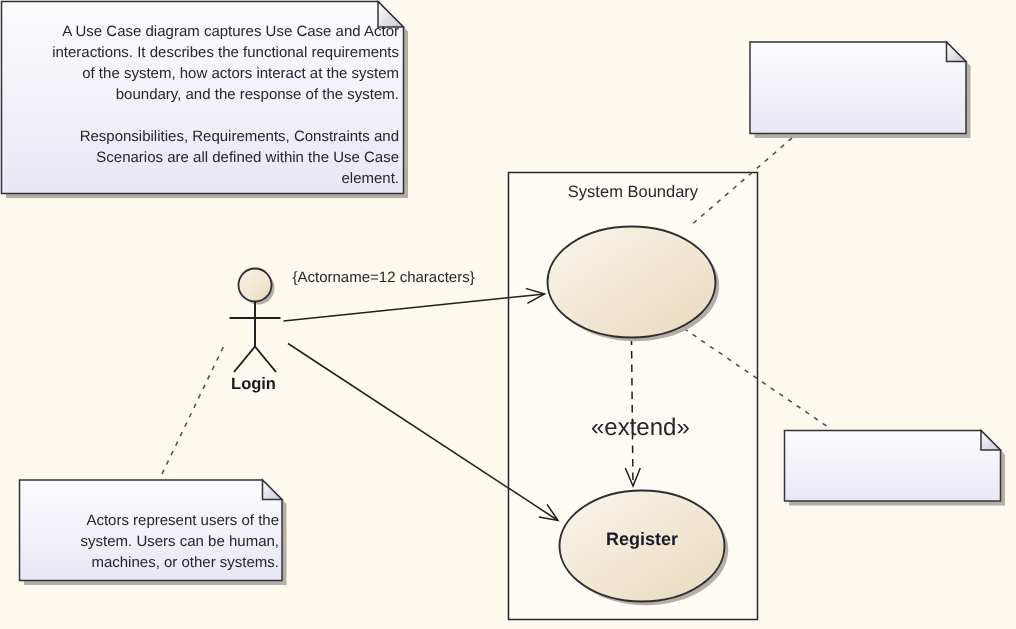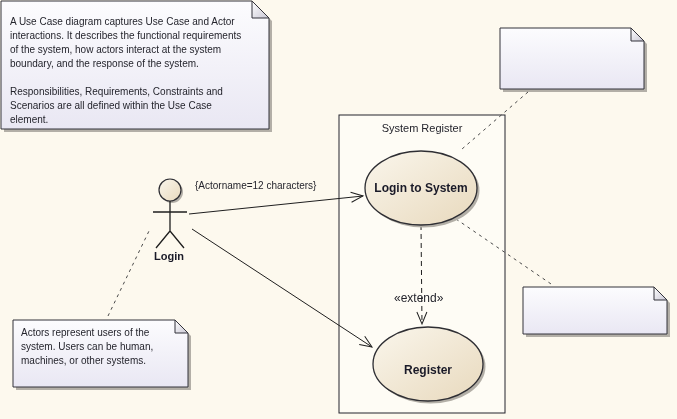--- a/index.html
+++ b/index.html
@@ -11,20 +11,21 @@
     font-family:"Liberation Sans",sans-serif;
   }
   .stage svg{position:absolute;left:0;top:0;}
   .txt{
     position:absolute;
     font-family:"Liberation Sans",sans-serif;
     font-size:10px;
     line-height:14px;
     color:#25252D;
     white-space:pre-line;
+    text-align:right;
   }
   .center{text-align:center;}
   .bold{font-weight:bold;color:#1A1A28;}
   .shadow{fill:#B3AFA7;stroke:none;}
   .note-body{fill:url(#gNote);stroke:#33333B;stroke-width:1;}
   .note-fold{fill:url(#gFold);stroke:#33333B;stroke-width:1;}
   .uc{fill:url(#gUC);stroke:#2E2E33;stroke-width:1.3;}
   .assoc{stroke:#1F1F1F;stroke-width:1;fill:none;}
   .extendline{stroke:#1F1F1F;stroke-width:1;fill:none;stroke-dasharray:5 4;}
   .notelink{stroke:#4A4A4A;stroke-width:1;fill:none;stroke-dasharray:3 4;}
@@ -99,28 +100,27 @@
 interactions. It describes the functional requirements
 of the system, how actors interact at the system
 boundary, and the response of the system.
 
 Responsibilities, Requirements, Constraints and
 Scenarios are all defined within the Use Case
 element.</div>
 
 
 
-  <div class="txt" style="left:21px;top:326px;width:165px">Actors represent users of the
+  <div class="txt" style="left:21px;top:341px;width:165px">Actors represent users of the
 system. Users can be human,
 machines, or other systems.</div>
 
-  <div class="txt center" style="left:339px;top:121px;width:166px;font-size:11px">System Register</div>
+  <div class="txt center" style="left:339px;top:121px;width:166px;font-size:11px">System Boundary</div>
 
-  <div class="txt center bold" style="left:365px;top:181px;width:112px;font-size:12px">Login to System</div>
 
-  <div class="txt center bold" style="left:372px;top:363px;width:112px;font-size:12px">Register</div>
+  <div class="txt center bold" style="left:372px;top:352px;width:112px;font-size:12px">Register</div>
 
   <div class="txt center bold" style="left:139px;top:249px;width:60px;font-size:11px">Login</div>
 
   <div class="txt" style="left:195px;top:179px;font-size:10px;white-space:nowrap">{Actorname=12 characters}</div>
 
-  <div class="txt" style="left:394px;top:291px;font-size:12px;white-space:nowrap">«extend»</div>
+  <div class="txt" style="left:394px;top:279px;font-size:16px;white-space:nowrap">«extend»</div>
 </div>
 
 </body></html>

